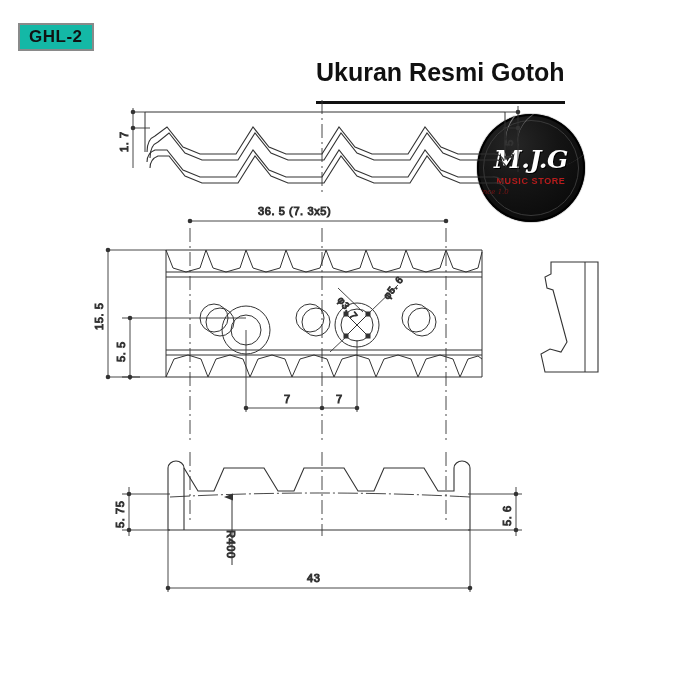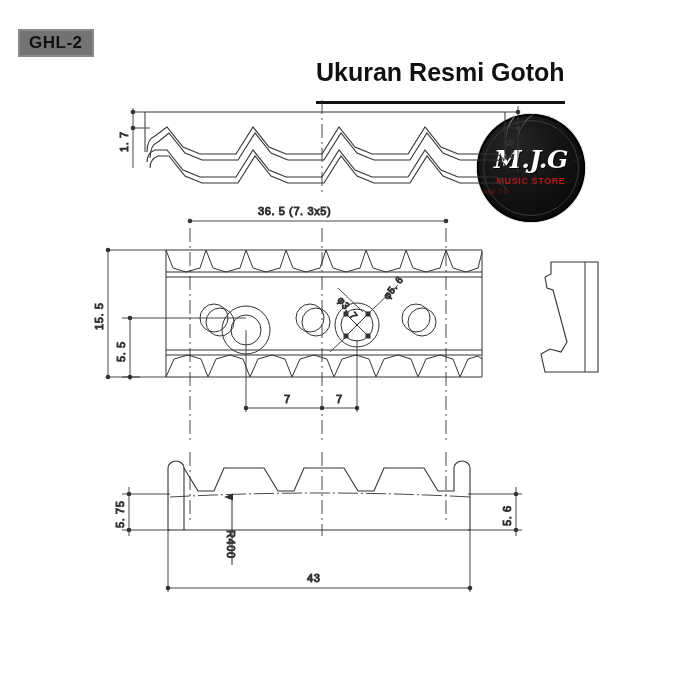--- a/index.html
+++ b/index.html
@@ -16,28 +16,27 @@
     font-family: "Liberation Sans", sans-serif;
     color: #1a1a1a;
   }
 
   
   #part-code-badge {
     position: absolute;
     left: 18px;
     top: 23px;
     border: 2px solid #8a8a8a;
-    background: #737373;
+    background: #14b8a6;
     padding: 3px 9px 4px 9px;
     font-size: 17px;
     font-weight: bold;
     letter-spacing: 0.5px;
     color: #111;
     line-height: 1;
-    margin-top: 6px;
   }
 
   
   #drawing-title {
     position: absolute;
     left: 316px;
     top: 58px;
     font-size: 25px;
     font-weight: bold;
     color: #111;

